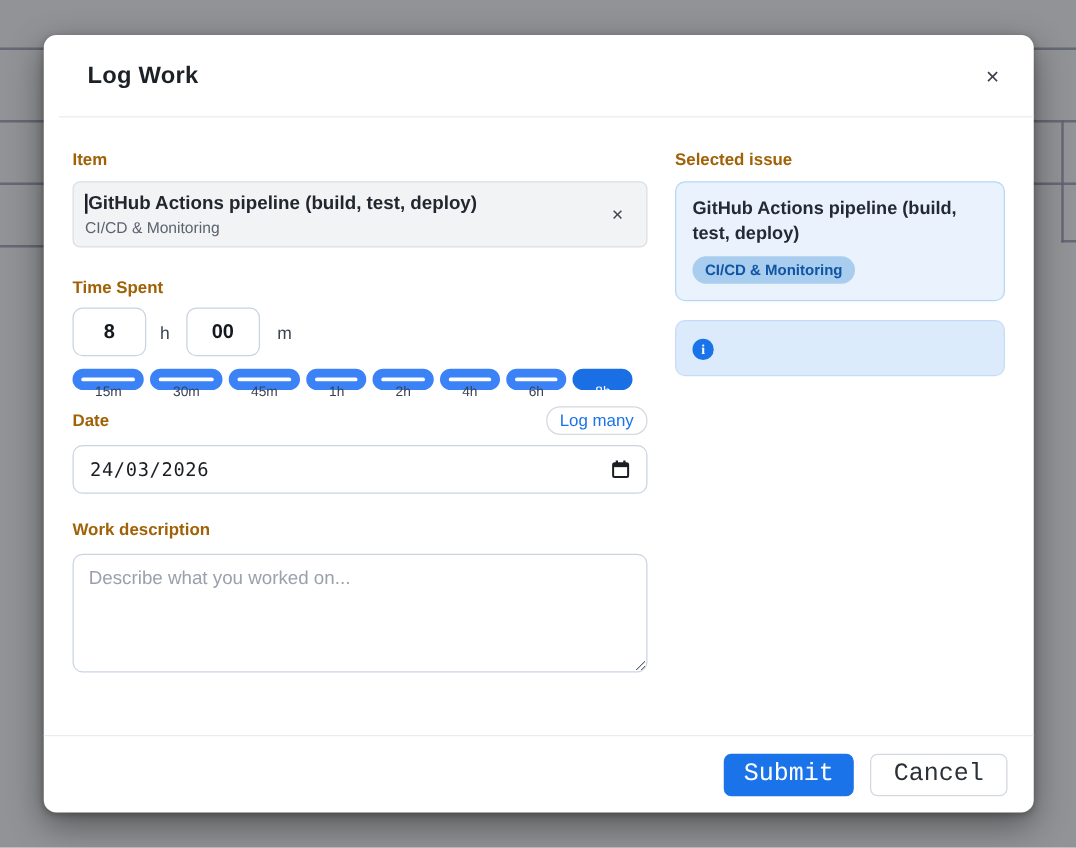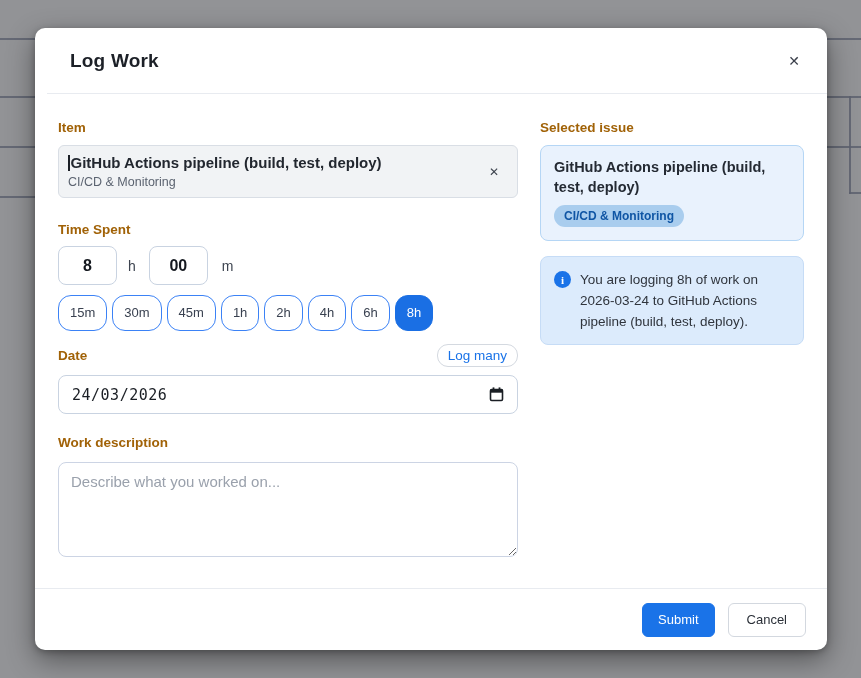--- a/index.html
+++ b/index.html
@@ -77,24 +77,24 @@
     font-family: "Liberation Sans", sans-serif;
     font-size: 16px; font-weight: 700; color: #14181f; text-align: center;
     background: #fff; outline: none;
   }
   .unit { font-size: 14px; font-weight: 500; color: #3d4450; }
   .unit.h { margin: 0 13px 0 11px; }
   .unit.m { margin-left: 14px; }
 
   .chips { display: flex; gap: 5px; margin-top: 10px; }
   .chip {
-    height: 36px; padding: 0 11px;
-    border: 1px solid #3b82f6; border-radius: 13px; background: #fff;
-    font-family: "Liberation Sans", sans-serif;
-    font-size: 13px; color: #394150; cursor: pointer; line-height: 24px;
+    height: 17px; padding: 0 11px;
+    border: 7px solid #3b82f6; border-radius: 13px; background: #fff;
+    font-family: "Liberation Sans", sans-serif;
+    font-size: 11px; color: #394150; cursor: pointer; line-height: 24px;
   }
   .chip.selected {
     background: #1a6fe4; border-color: #1a6fe4; color: #fff; font-weight: 500;
   }
 
   
   .date-row { margin-top: 13px; display: flex; align-items: center; justify-content: space-between; gap: 42px; }
   .date-row .field-label { margin-bottom: 0; }
   .log-many-btn {
     background: #fff; border: 1px solid #d4d9e0; border-radius: 11px;
@@ -153,21 +153,21 @@
 
   
   .modal-footer {
     position: absolute; left: 0; right: 0; bottom: 0; height: 62px;
     border-top: 1px solid #e8ebf0;
     display: flex; align-items: center; justify-content: flex-end;
     gap: 13px; padding-right: 21px;
   }
   .btn {
     height: 34px; border-radius: 6px; cursor: pointer;
-    font-family: Liberation Sans, sans-serif; font-size: 13px;
+    font-family: Liberation Mono, monospace; font-size: 20px;
   }
   .btn-submit { background: #1a73e8; border: 1px solid #1a73e8; color: #fff; padding: 0 15px; }
   .btn-cancel { background: #fff; border: 1px solid #d3d8df; color: #2b3038; padding: 0 18px; }
 </style>
 </head>
 <body>
 
 <div class="backdrop">
   <div class="bg-line-h l1"></div>
   <div class="bg-line-h l2"></div>
@@ -244,21 +244,20 @@
     </div>
 
     <div class="col-right">
       <div class="field-label">Selected issue</div>
       <div class="issue-card">
         <div class="issue-title">GitHub Actions pipeline (build, test, deploy)</div>
         <span class="issue-badge">CI/CD &amp; Monitoring</span>
       </div>
       <div class="info-box">
         <span class="info-icon">i</span>
-        <span class="info-text">You are logging 8h of work on 2026-03-24 to GitHub Actions pipeline (build, test, deploy).</span>
       </div>
     </div>
 
   </div>
 
   <div class="modal-footer">
     <button class="btn btn-submit">Submit</button>
     <button class="btn btn-cancel">Cancel</button>
   </div>
 

